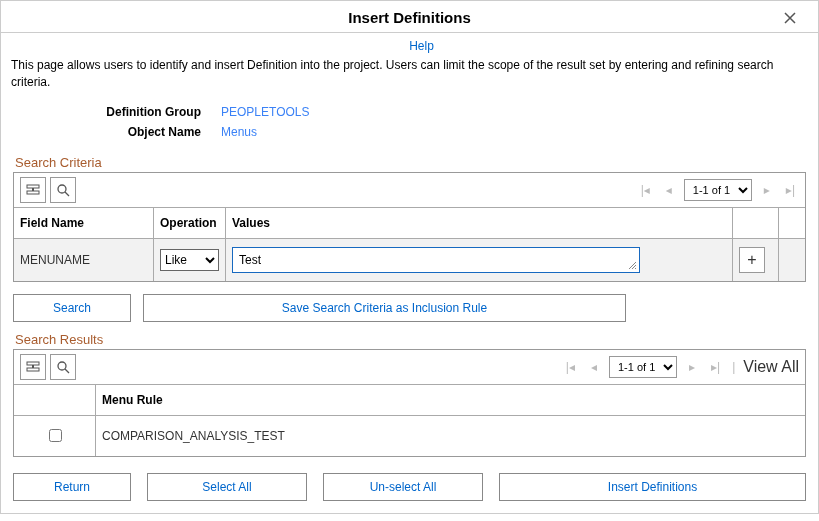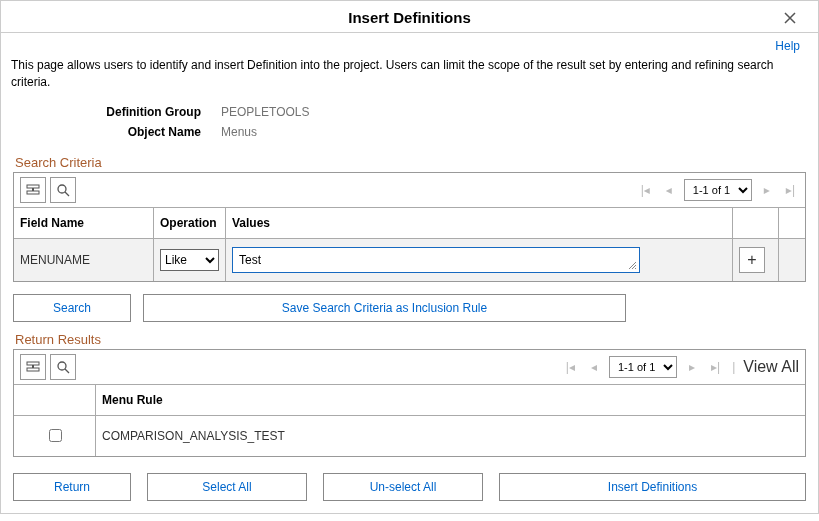--- a/index.html
+++ b/index.html
@@ -32,21 +32,21 @@
     right: 22px;
     top: 10px;
     cursor: pointer;
     font-size: 14px;
     color: #555;
     background: none;
     border: none;
     padding: 0;
   }
   .help-row {
-    text-align: right;
+    text-align: center;
     padding: 6px 18px 2px;
     margin-left: 24px;
   }
   .help-link {
     color: #0066cc;
     text-decoration: none;
     font-size: 12px;
     cursor: pointer;
   }
   .description {
@@ -60,21 +60,21 @@
     margin-bottom: 6px;
   }
   .form-label {
     width: 220px;
     text-align: right;
     font-weight: bold;
     padding-right: 20px;
     color: #000;
   }
   .form-value {
-    color: #737373;
+    color: #3b82f6;
   }
   .section-title {
     color: #a85c2e;
     font-size: 13px;
     font-weight: normal;
     padding: 10px 10px 2px 14px;
   }
   .grid-wrapper {
     margin: 0 12px;
     border: 1px solid #999;
@@ -342,21 +342,21 @@
       </div>
       <div class="criteria-cell col-blank"></div>
     </div>
   </div>
 
   <div class="button-row">
     <button class="btn-link btn-search">Search</button>
     <button class="btn-link btn-save-rule">Save Search Criteria as Inclusion Rule</button>
   </div>
 
-  <div class="section-title">Return Results</div>
+  <div class="section-title">Search Results</div>
   <div class="grid-wrapper">
     <div class="grid-toolbar">
       <div class="toolbar-left">
         <button class="icon-btn">
           <svg width="14" height="14" viewBox="0 0 14 14">
               <rect x="1" y="2" width="12" height="3" fill="none" stroke="#555"></rect>
               <rect x="1" y="8" width="12" height="3" fill="none" stroke="#555"></rect>
               <rect x="6" y="5" width="2" height="3" fill="#555"></rect>
             </svg>
         </button>

